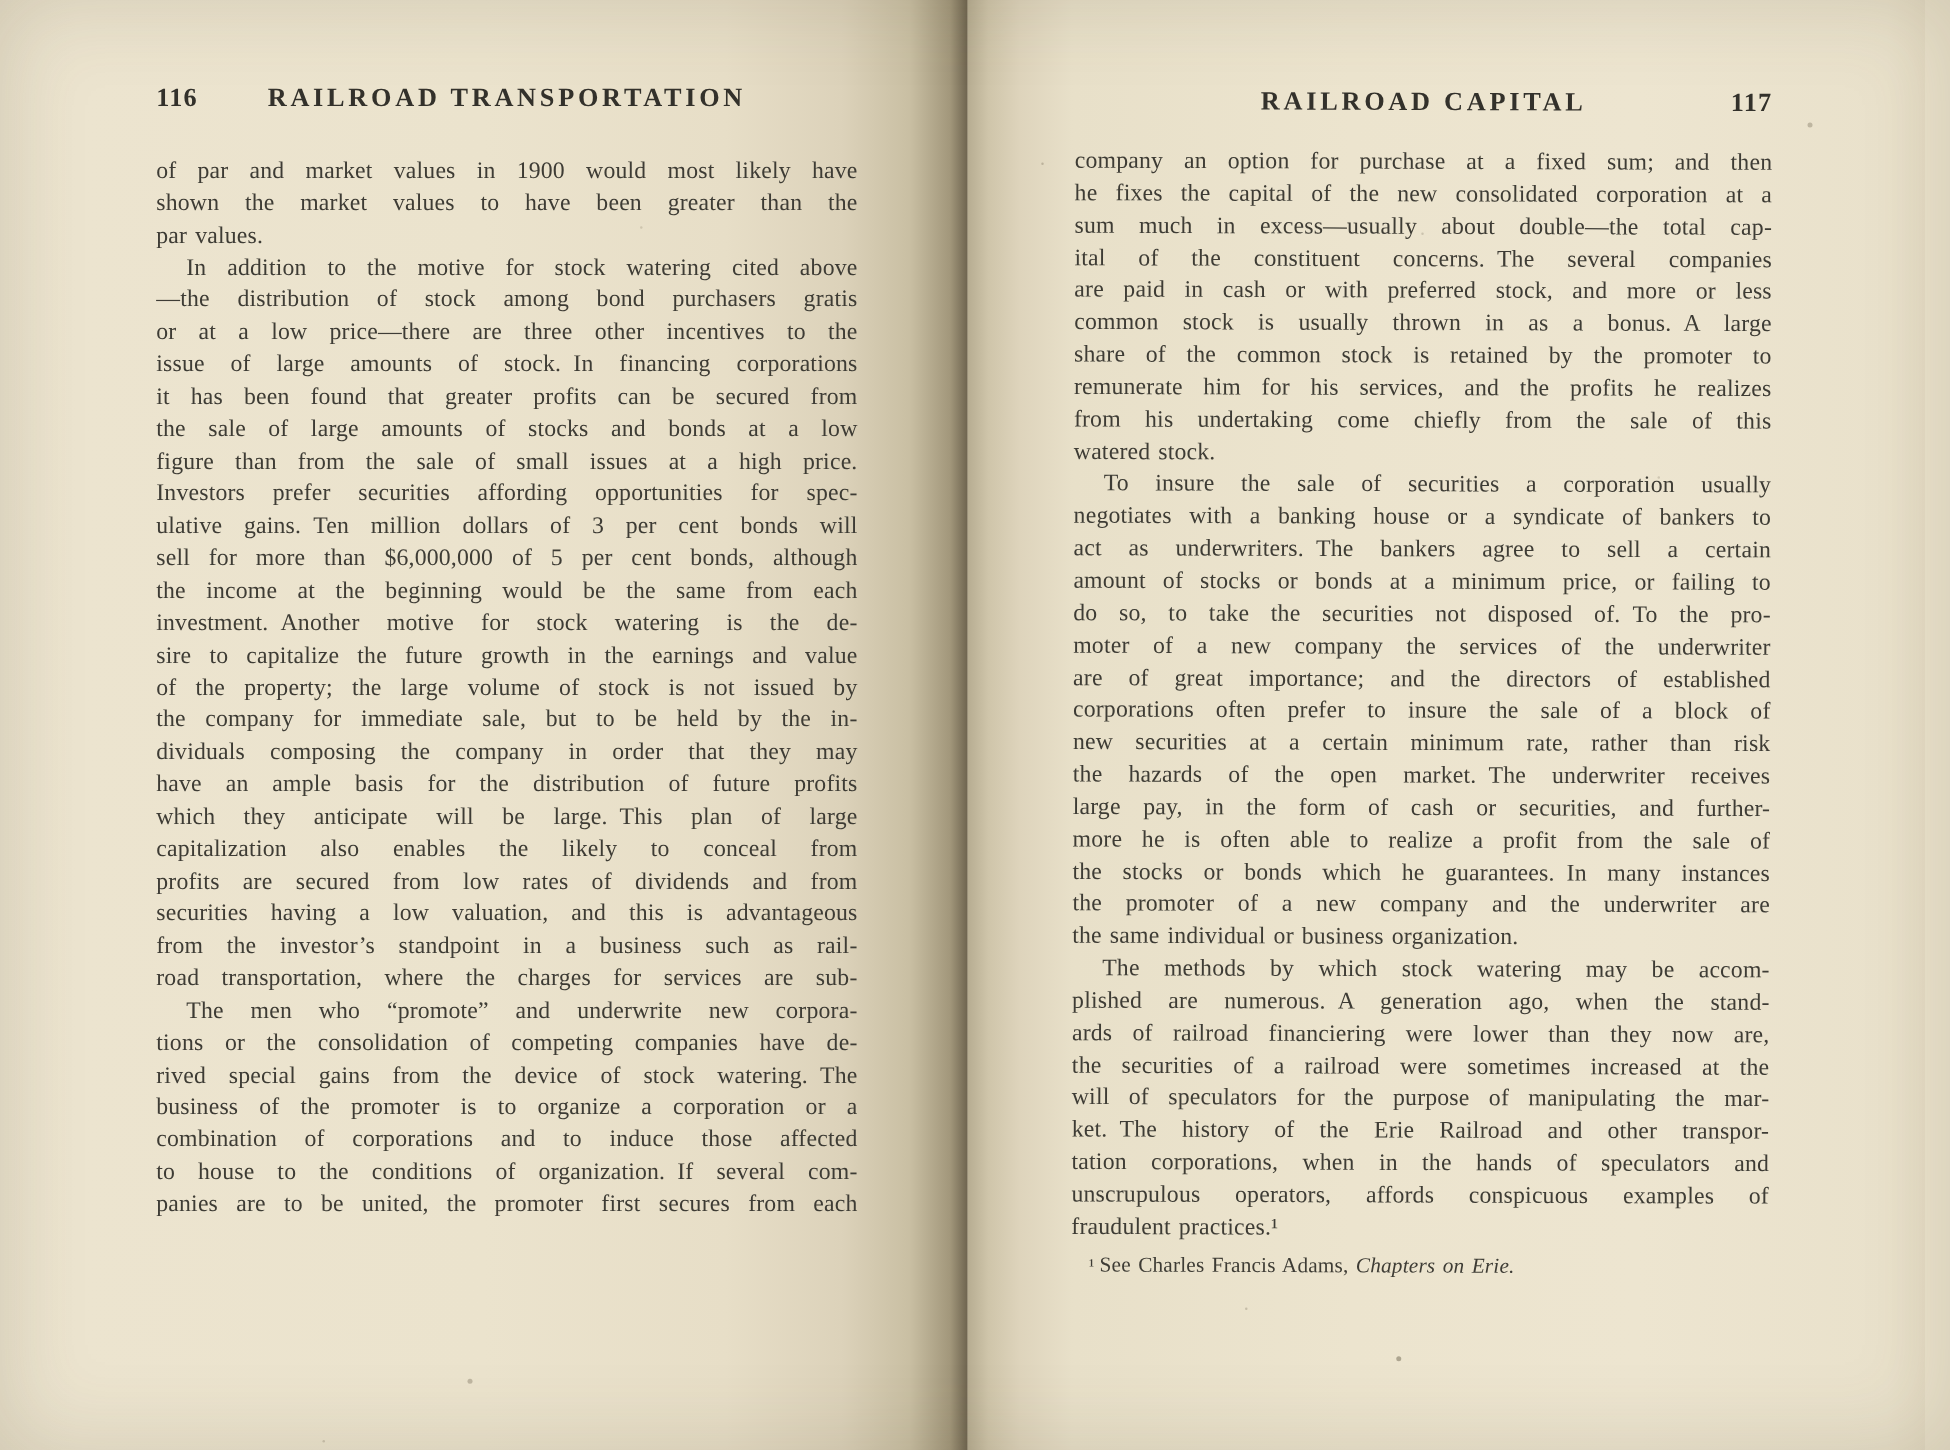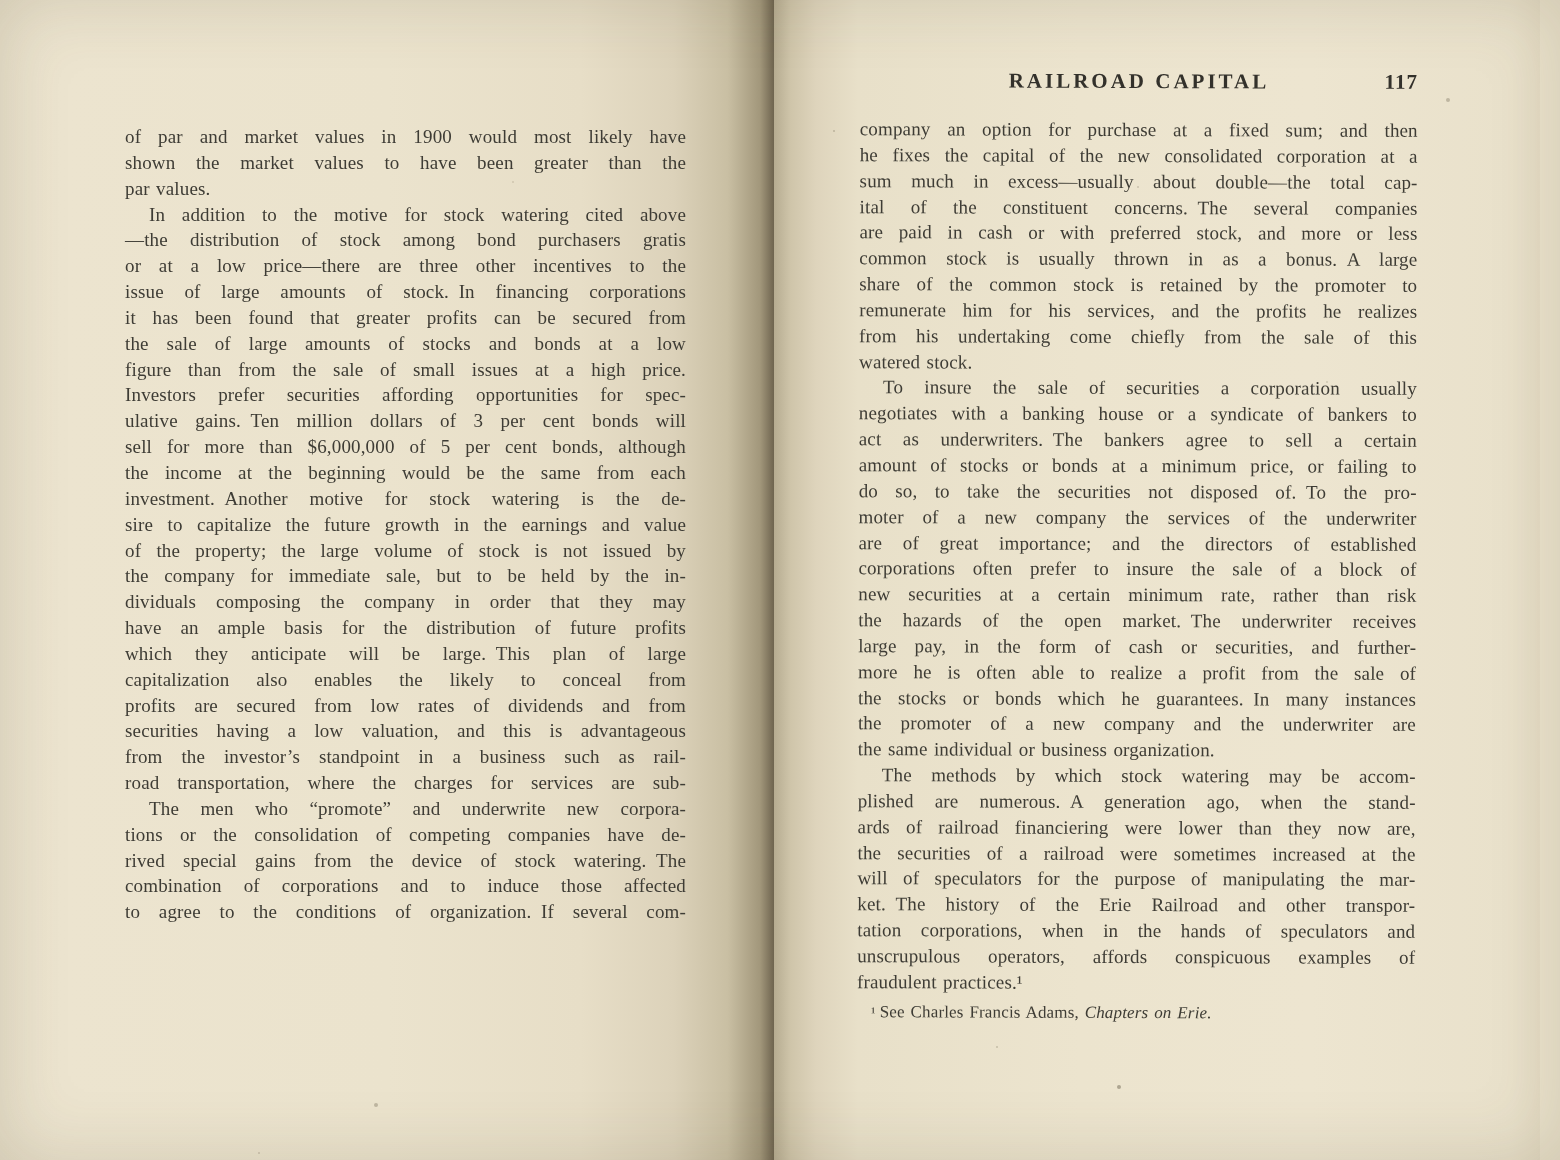--- a/index.html
+++ b/index.html
@@ -75,20 +75,24 @@
     position:absolute;inset:0;pointer-events:none;
     box-shadow:inset 0 0 70px rgba(90,78,52,0.18);
   }
 </style>
 </head>
 <body>
 
 <div class="spread">
 
   <div class="page page-left">
+    <div class="header hdr-left">
+      <span class="pagenum">116</span>
+      <span class="running-head">RAILROAD TRANSPORTATION</span>
+    </div>
     <div class="body-text body-left" id="left-body">
         <div class="line">of par and market values in 1900 would most likely have</div>
         <div class="line">shown the market values to have been greater than the</div>
         <div class="line par-end">par values.</div>
         <div class="line indent">In addition to the motive for stock watering cited above</div>
         <div class="line">—the distribution of stock among bond purchasers gratis</div>
         <div class="line">or at a low price—there are three other incentives to the</div>
         <div class="line">issue of large amounts of stock. In financing corporations</div>
         <div class="line">it has been found that greater profits can be secured from</div>
         <div class="line">the sale of large amounts of stocks and bonds at a low</div>
@@ -105,22 +109,24 @@
         <div class="line">have an ample basis for the distribution of future profits</div>
         <div class="line">which they anticipate will be large. This plan of large</div>
         <div class="line">capitalization also enables the likely to conceal from</div>
         <div class="line">profits are secured from low rates of dividends and from</div>
         <div class="line">securities having a low valuation, and this is advantageous</div>
         <div class="line">from the investor’s standpoint in a business such as rail-</div>
         <div class="line">road transportation, where the charges for services are sub-</div>
         <div class="line indent">The men who “promote” and underwrite new corpora-</div>
         <div class="line">tions or the consolidation of competing companies have de-</div>
         <div class="line">rived special gains from the device of stock watering. The</div>
+        <div class="line">business of the promoter is to organize a corporation or a</div>
         <div class="line">combination of corporations and to induce those affected</div>
-        <div class="line">to agree to the conditions of organization. If several com-</div>
+        <div class="line">to house to the conditions of organization. If several com-</div>
+        <div class="line">panies are to be united, the promoter first secures from each</div>
       </div>
   </div>
 
   <div class="spine"></div>
 
   <div class="page page-right">
     <div class="tilt">
       <div class="header hdr-right">
         <span class="running-head">RAILROAD CAPITAL</span>
         <span class="pagenum">117</span>

